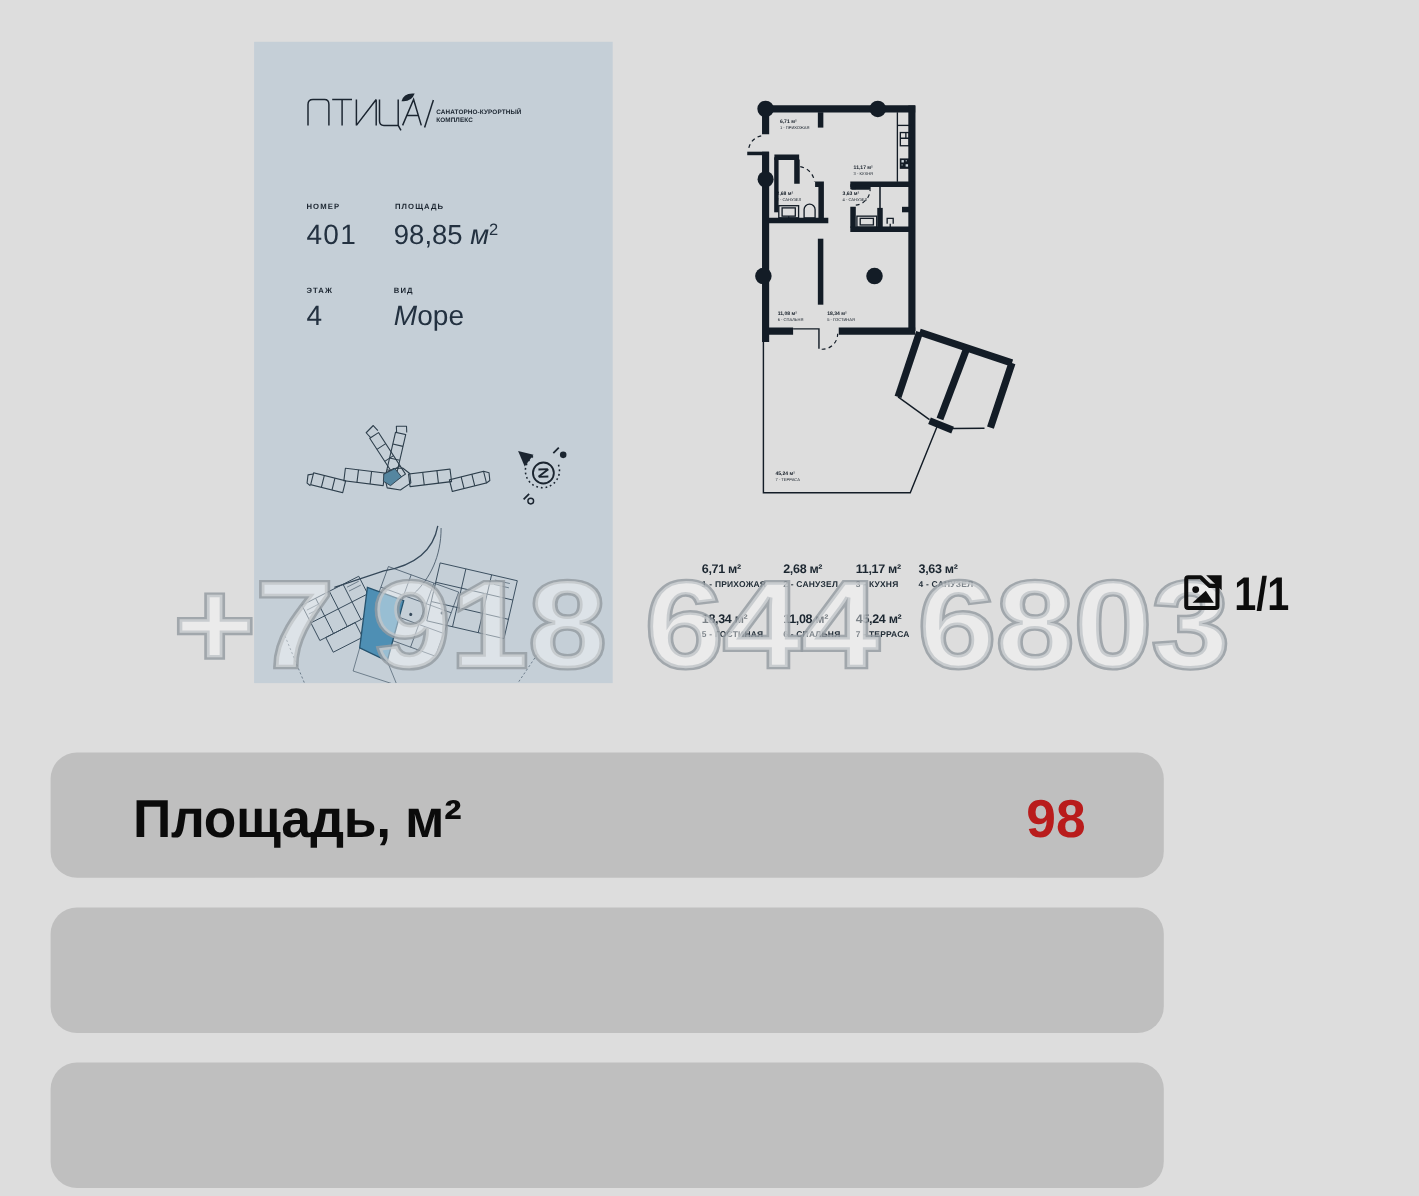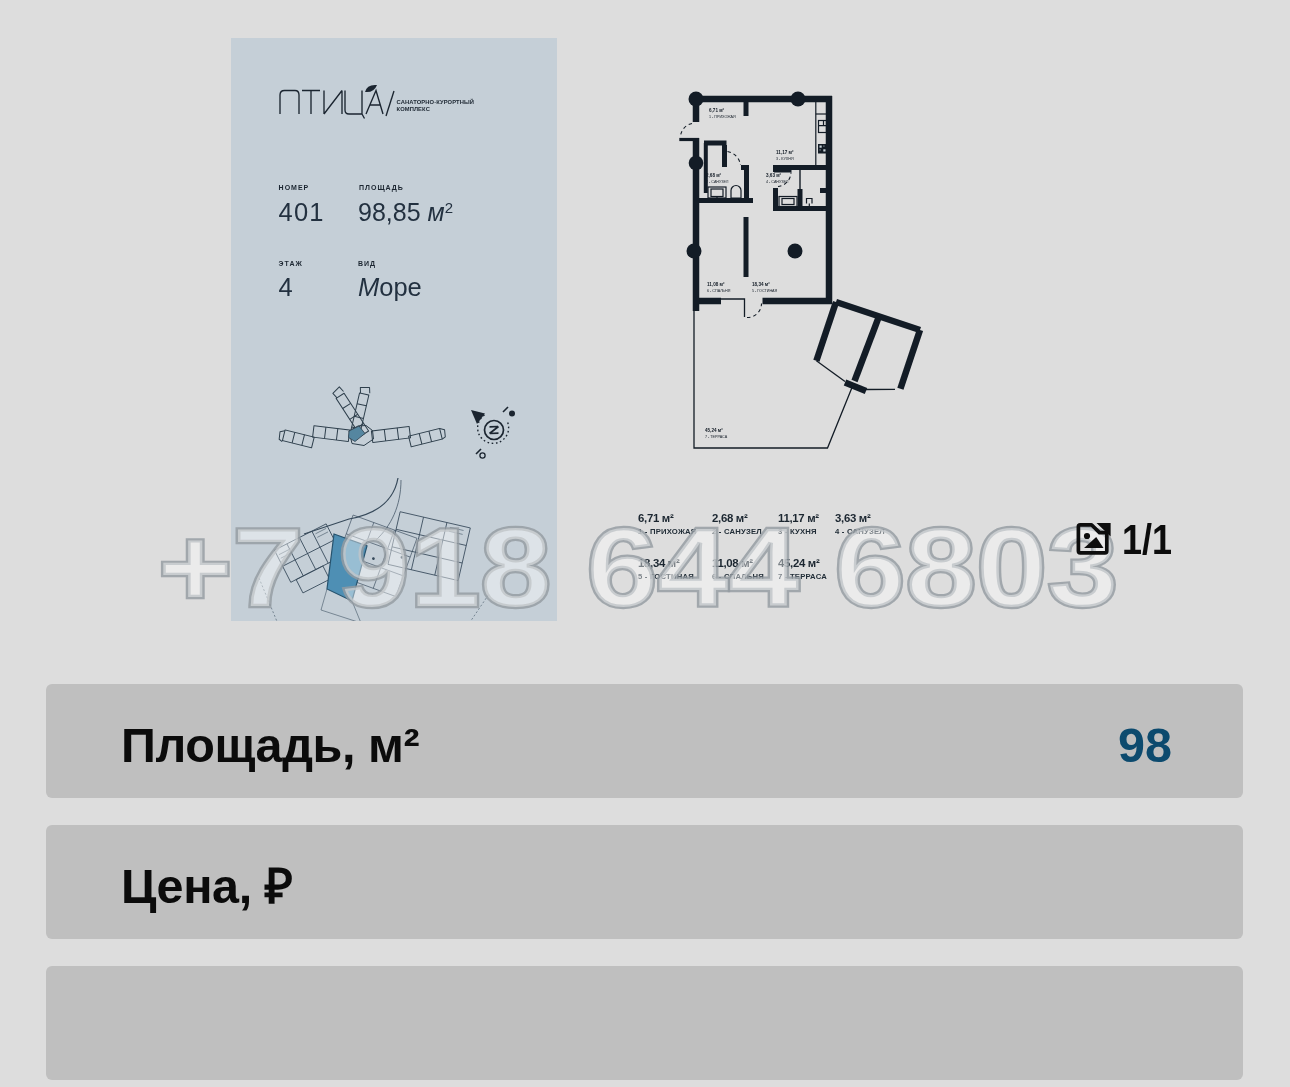--- a/index.html
+++ b/index.html
@@ -1,21 +1,21 @@
 <!DOCTYPE html>
 <html><head>
 <meta charset="utf-8">
 <style>
   html,body{margin:0;padding:0;}
   body{width:1290px;height:1087px;background:#dddddd;font-family:"Liberation Sans",sans-serif;position:relative;overflow:hidden;}
   .card{position:absolute;left:231px;top:38px;width:326px;height:583px;background:#c5cfd7;}
   .abs{position:absolute;}
-  .row{position:absolute;left:46px;width:1197px;height:114px;background:#bfbfbf;border-radius:6px;}
+  .row{position:absolute;left:46px;width:1012px;height:114px;background:#bfbfbf;border-radius:24px;}
   .row .lab{position:absolute;left:75px;top:4px;line-height:114px;font-size:48.5px;font-weight:bold;color:#0b0b0b;letter-spacing:-0.4px;}
-  .row .val{position:absolute;right:71px;top:4px;line-height:114px;font-size:48.5px;font-weight:bold;color:#0c4a6e;letter-spacing:0;}
+  .row .val{position:absolute;right:71px;top:4px;line-height:114px;font-size:48.5px;font-weight:bold;color:#b91c1c;letter-spacing:0;}
   .leg{position:absolute;}
   .leg-num{position:absolute;left:0;top:0;font-size:11.4px;font-weight:bold;color:#1b2630;letter-spacing:-0.3px;white-space:nowrap;}
   .leg-lab{position:absolute;left:0;top:14.5px;font-size:7.7px;font-weight:bold;color:#222e38;letter-spacing:0.2px;white-space:nowrap;}
 </style>
 </head>
 <body>
 
 <div class="card"></div>
 
 <svg class="abs" style="left:231px;top:38px" width="326" height="583" viewBox="0 0 326 583">
@@ -115,21 +115,20 @@
     <path d="M 96,551 L 90,572 L 130,585 L 121,563" stroke-width="0.55"></path>
   </g>
   <polygon points="103,496 136,508 121,563 96,551" fill="#4e8fb4" stroke="#27536e" stroke-width="1.2"></polygon>
 </svg>
 
 <div class="row" style="top:684px">
     <span class="lab">Площадь, м²</span>
     <span class="val">98</span>
   </div>
 <div class="row" style="top:825px">
-    <span class="lab">Цена, ₽</span>
   </div>
 <div class="row" style="top:966px">
   </div>
 
 <div class="leg" style="left:638px;top:512px">
     <span class="leg-num">6,71 м²</span>
     <span class="leg-lab">1 - ПРИХОЖАЯ</span>
   </div>
 <div class="leg" style="left:712px;top:512px">
     <span class="leg-num">2,68 м²</span>

